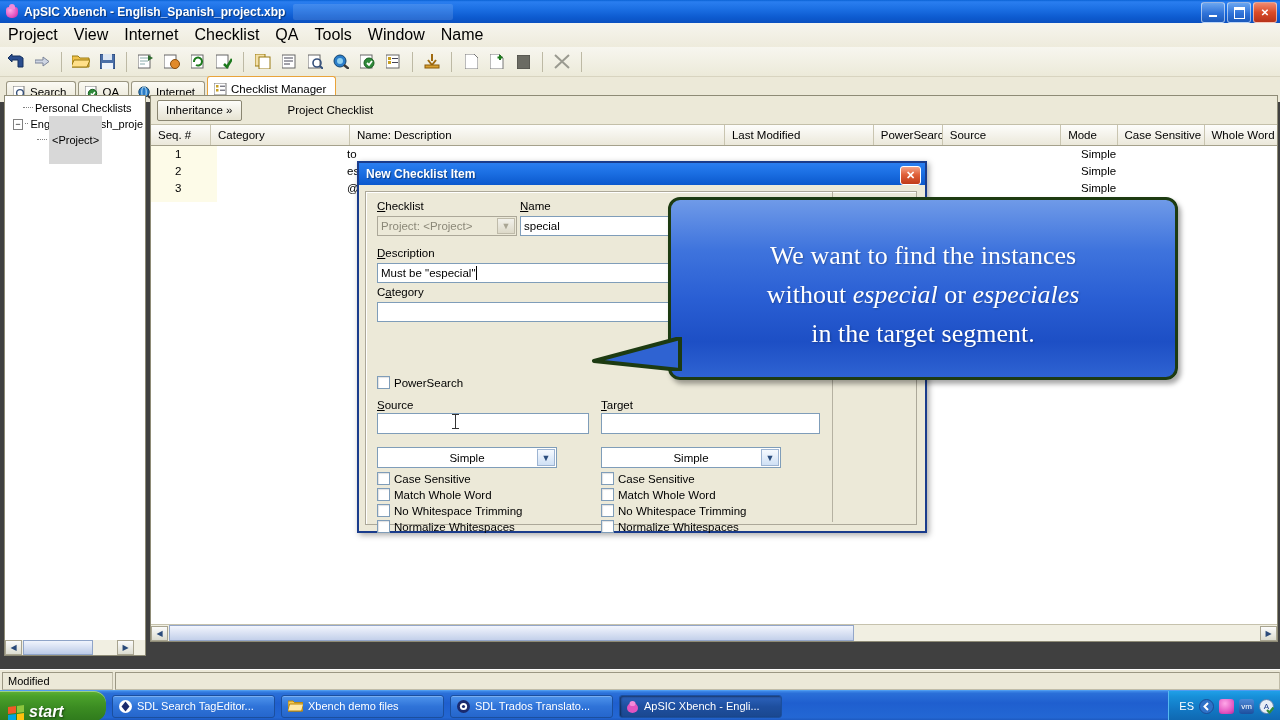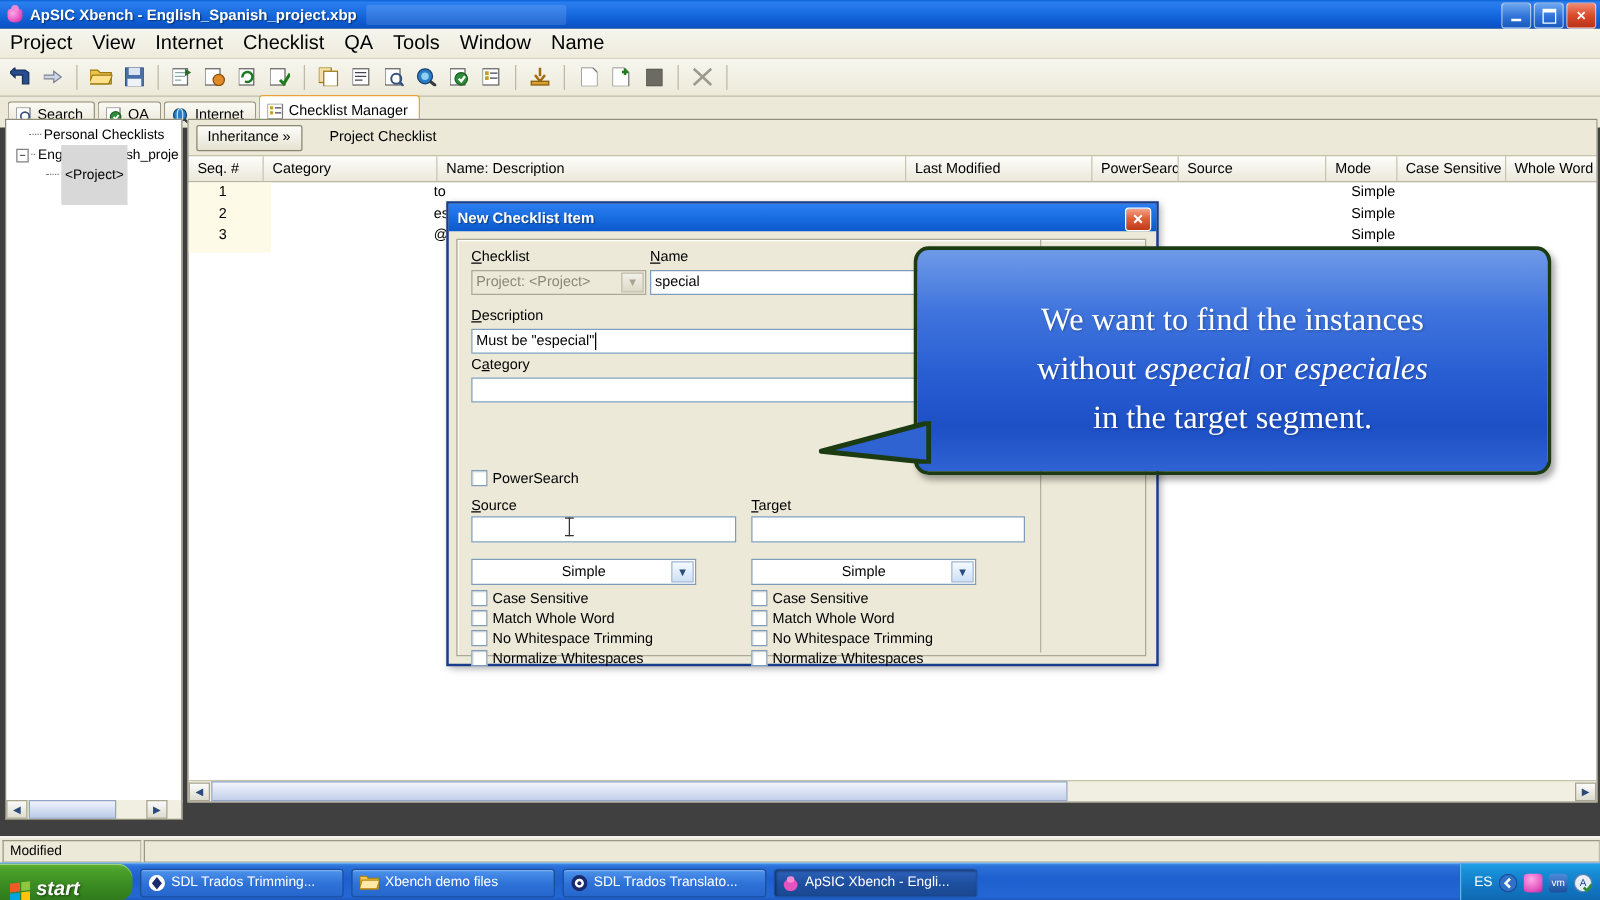--- a/index.html
+++ b/index.html
@@ -72,21 +72,21 @@
   .hscroll{position:absolute;left:0;top:545px;width:140px;height:15px;
     background:#f1efe2;border:1px solid #8e8b76;border-top:none;display:flex;align-items:center;}
   .hs-arrow{width:15px;height:13px;background:linear-gradient(180deg,#fbfbfb,#dcdcd0);
     border:1px solid #a8a490;display:flex;align-items:center;justify-content:center;font-size:8px;color:#2a4a7a;}
   .hs-thumb{height:13px;width:68px;margin-left:1px;
     background:linear-gradient(180deg,#f0f4fd,#bccbe8);border:1px solid #8fa4c8;}
 
   
   .rightpanel{position:absolute;left:146px;top:0;width:1126px;height:545px;background:#fff;
     border:1px solid #8e8b76;}
-  .rp-top{height:28px;display:flex;align-items:center;padding-left:6px;background:#ece9d8;}
+  .rp-top{height:28px;display:flex;align-items:center;padding-left:6px;background:#ece9d8;gap:24px;}
   .inh-btn{height:19px;padding:0 8px;display:flex;align-items:center;font-size:11.5px;
     background:linear-gradient(180deg,#fdfdfa,#e6e3d2);border:1px solid #8a8672;border-radius:2px;}
   .rp-label{margin-left:22px;font-size:11.5px;color:#000;}
   .hdrrow{display:flex;height:20px;background:linear-gradient(180deg,#fdfdfb,#ebe8da);
     border-top:1px solid #c3bfa9;border-bottom:1px solid #a5a18c;}
   .hcell{display:flex;align-items:center;padding-left:7px;font-size:11.5px;color:#000;
     border-right:1px solid #c9c5b0;box-sizing:border-box;overflow:hidden;white-space:nowrap;}
   .gridbody{position:relative;height:478px;background:#fff;}
   .gcol-seq{position:absolute;left:0;top:0;width:66px;height:56px;background:#fdfbe8;}
   .grow{position:absolute;height:17px;font-size:11.5px;color:#000;}
@@ -127,21 +127,21 @@
   .ckrow{position:absolute;display:flex;align-items:center;gap:4px;font-size:11.5px;}
   .ckbox{width:11px;height:11px;background:#fff;border:1px solid #7f9db9;
     box-shadow:inset 1px 1px 1px rgba(0,0,0,.12);}
   .caret{position:absolute;width:1px;background:#000;}
   .ibeam{position:absolute;width:7px;height:15px;}
   .ibeam:before,.ibeam:after{content:"";position:absolute;left:0;width:7px;height:1px;background:#333;}
   .ibeam:before{top:0;} .ibeam:after{bottom:0;}
   .ibeam i{position:absolute;left:3px;top:0;width:1px;height:15px;background:#333;}
 
   
-  .callout{position:absolute;left:731px;top:197px;width:510px;height:183px;}
+  .callout{position:absolute;left:668px;top:197px;width:510px;height:183px;}
   .bubble{position:absolute;left:0;top:0;width:510px;height:183px;border-radius:12px;
     background:linear-gradient(180deg,#6f9ae8 0%,#3f74dd 28%,#2a5fd4 55%,#1d4fc5 80%,#2f63d2 100%);
     border:3px solid #1d3b12;box-shadow:3px 4px 5px rgba(0,0,0,.35);box-sizing:border-box;}
   .bub-txt{position:relative;z-index:3;text-align:center;color:#fff;
     font-family:"Liberation Serif", serif;font-size:26px;line-height:39px;padding-top:36px;
     text-shadow:1px 1px 2px rgba(0,0,0,.25);}
   .bub-txt i{font-style:italic;}
   .tail{position:absolute;left:-76px;top:140px;width:90px;height:34px;z-index:1;}
 
   
@@ -547,21 +547,21 @@
         <i style="background:#ffc20e"></i>
     </span>
     <span>start</span>
   </div>
 
   <div class="tbtask">
     <svg width="13" height="13">
         <circle cx="6.5" cy="6.5" r="6.5" fill="#fff"></circle>
         <path d="M6.5 1.5 L10.5 6.5 L6.5 11.5 L2.5 6.5 Z" fill="#1a2a6e"></path>
       </svg>
-    <span>SDL Trados Trimming...</span>
+    <span>SDL Search TagEditor...</span>
   </div>
   <div class="tbtask">
     <svg width="15" height="12">
         <path d="M0 1 h5 l1.6 1.6 h8.4 v8.4 h-15 z" fill="#f5c851" stroke="#b8860b"></path>
         <path d="M1.6 4 h14 l-2 7 h-14 z" fill="#ffe9a8" stroke="#b8860b"></path>
       </svg>
     <span>Xbench demo files</span>
   </div>
   <div class="tbtask">
     <svg width="13" height="13">

